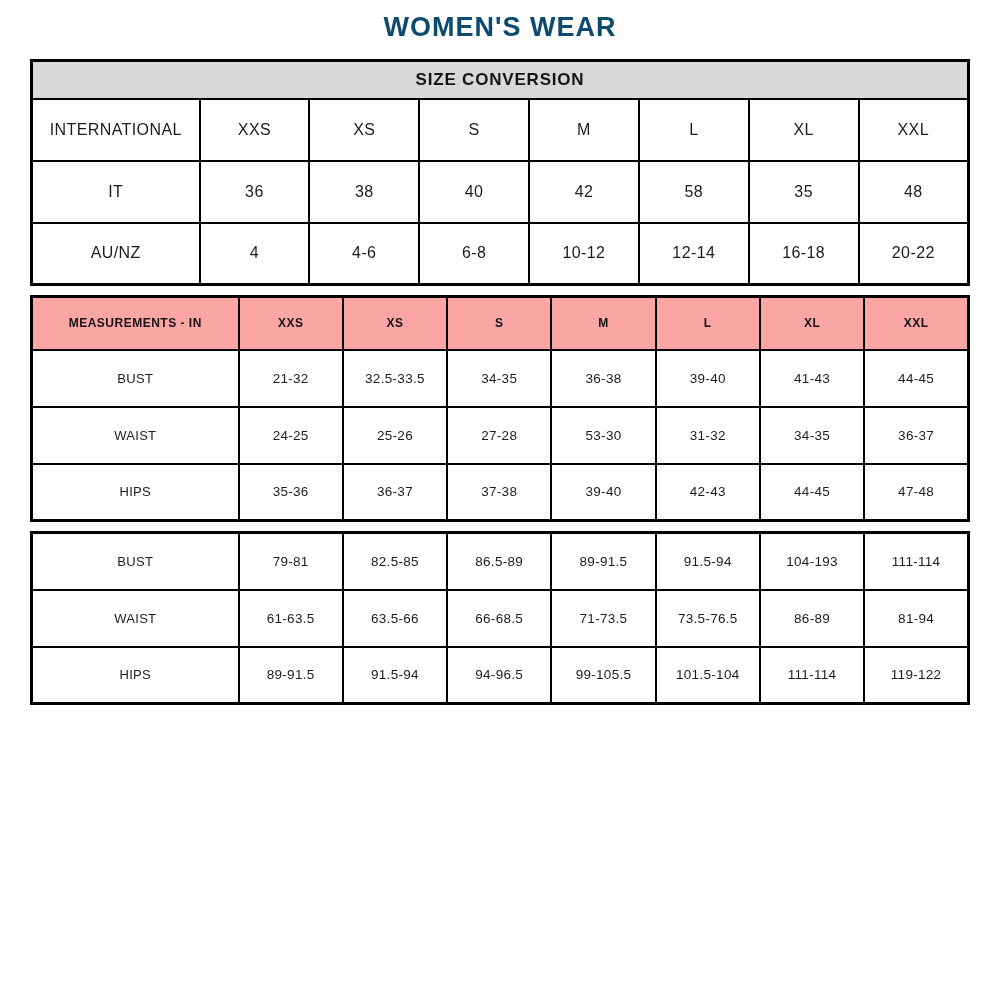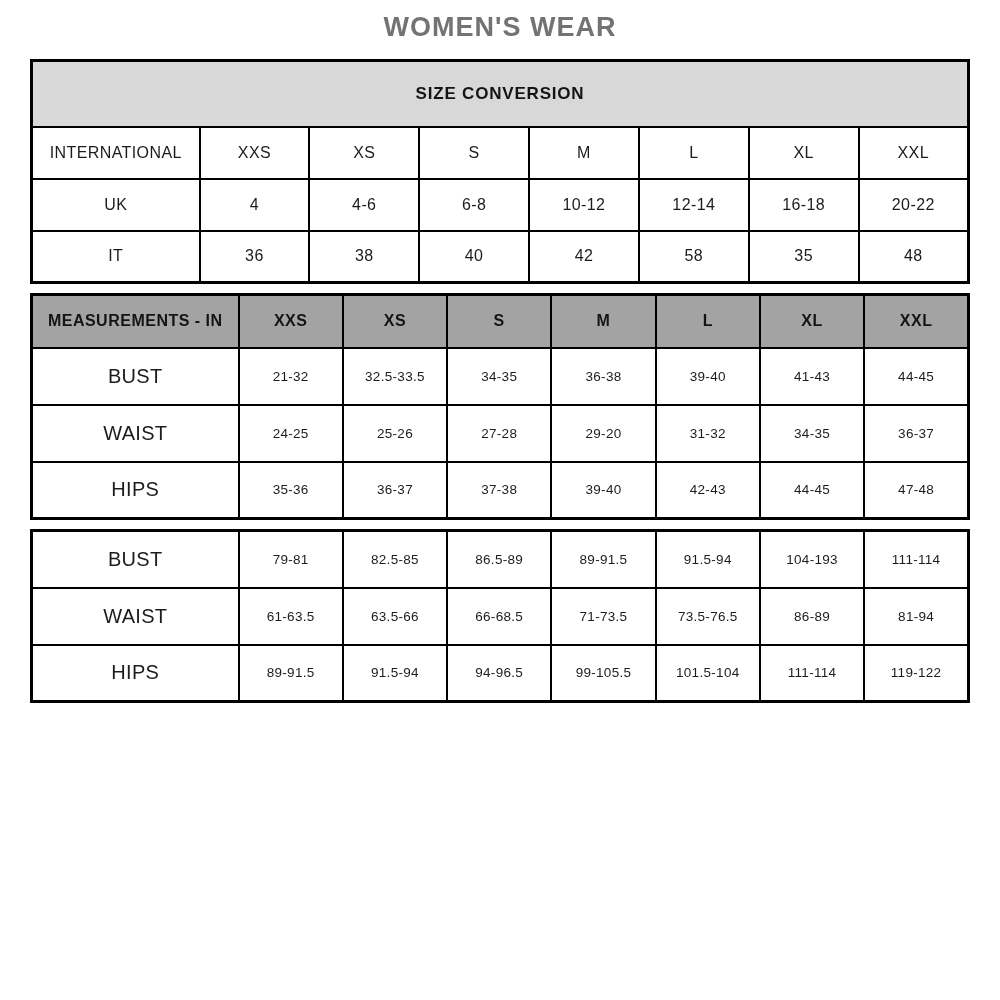--- a/index.html
+++ b/index.html
@@ -10,58 +10,58 @@
     color: #1c1c1c;
     -webkit-font-smoothing: antialiased;
   }
   .page { width: 940px; margin: 0 auto; padding-top: 12px; }
   .page-title {
     margin: 0 0 16px 0;
     text-align: center;
     font-size: 27px;
     font-weight: 700;
     letter-spacing: 1px;
-    color: #737373;
+    color: #0c4a6e;
   }
   table {
     border-collapse: collapse;
     width: 940px;
     table-layout: fixed;
     margin: 0 0 9px 0;
     border: 3px solid #000000;
   }
   td {
     border: 2px solid #000000;
     text-align: center;
     vertical-align: middle;
     padding: 0 4px;
     overflow: hidden;
     white-space: nowrap;
   }
   
-  .t1 td { font-size: 16px; height: 52px; letter-spacing: 0.4px; }
+  .t1 td { font-size: 16px; height: 62px; letter-spacing: 0.4px; }
   .t1 .banner {
     background: #d8d8d8;
-    height: 66px;
+    height: 38px;
     font-weight: 700;
     font-size: 17px;
     letter-spacing: 0.8px;
     color: #141414;
   }
   
   .mt td { font-size: 13.5px; height: 57px; letter-spacing: 0.3px; }
   .mt .hdr td {
-    background: #a3a3a3;
+    background: #fca5a5;
     font-weight: 700;
-    font-size: 16px;
+    font-size: 12px;
     height: 53px;
     letter-spacing: 0.5px;
     color: #141414;
   }
-  .mt .lbl { font-size: 20px; }
+  .mt .lbl { font-size: 13px; }
 </style>
 </head>
 <body>
 
 <div class="page">
 
   <h1 class="page-title">WOMEN'S WEAR</h1>
 
   <table class="t1">
     <colgroup>
@@ -82,38 +82,38 @@
       <td>INTERNATIONAL</td>
       <td>XXS</td>
       <td>XS</td>
       <td>S</td>
       <td>M</td>
       <td>L</td>
       <td>XL</td>
       <td>XXL</td>
     </tr>
     <tr>
-      <td class="lbl">UK</td>
-      <td>4</td>
-      <td>4-6</td>
-      <td>6-8</td>
-      <td>10-12</td>
-      <td>12-14</td>
-      <td>16-18</td>
-      <td>20-22</td>
-    </tr>
-    <tr>
       <td class="lbl">IT</td>
       <td>36</td>
       <td>38</td>
       <td>40</td>
       <td>42</td>
       <td>58</td>
       <td>35</td>
       <td>48</td>
+    </tr>
+    <tr>
+      <td class="lbl">AU/NZ</td>
+      <td>4</td>
+      <td>4-6</td>
+      <td>6-8</td>
+      <td>10-12</td>
+      <td>12-14</td>
+      <td>16-18</td>
+      <td>20-22</td>
     </tr>
   </tbody>
     </table>
 
   <table class="mt">
     <colgroup>
       <col style="width:207px">
       <col>
         <col>
         <col>
@@ -141,21 +141,21 @@
       <td>36-38</td>
       <td>39-40</td>
       <td>41-43</td>
       <td>44-45</td>
     </tr>
     <tr>
       <td class="lbl">WAIST</td>
       <td>24-25</td>
       <td>25-26</td>
       <td>27-28</td>
-      <td>29-20</td>
+      <td>53-30</td>
       <td>31-32</td>
       <td>34-35</td>
       <td>36-37</td>
     </tr>
     <tr>
       <td class="lbl">HIPS</td>
       <td>35-36</td>
       <td>36-37</td>
       <td>37-38</td>
       <td>39-40</td>

